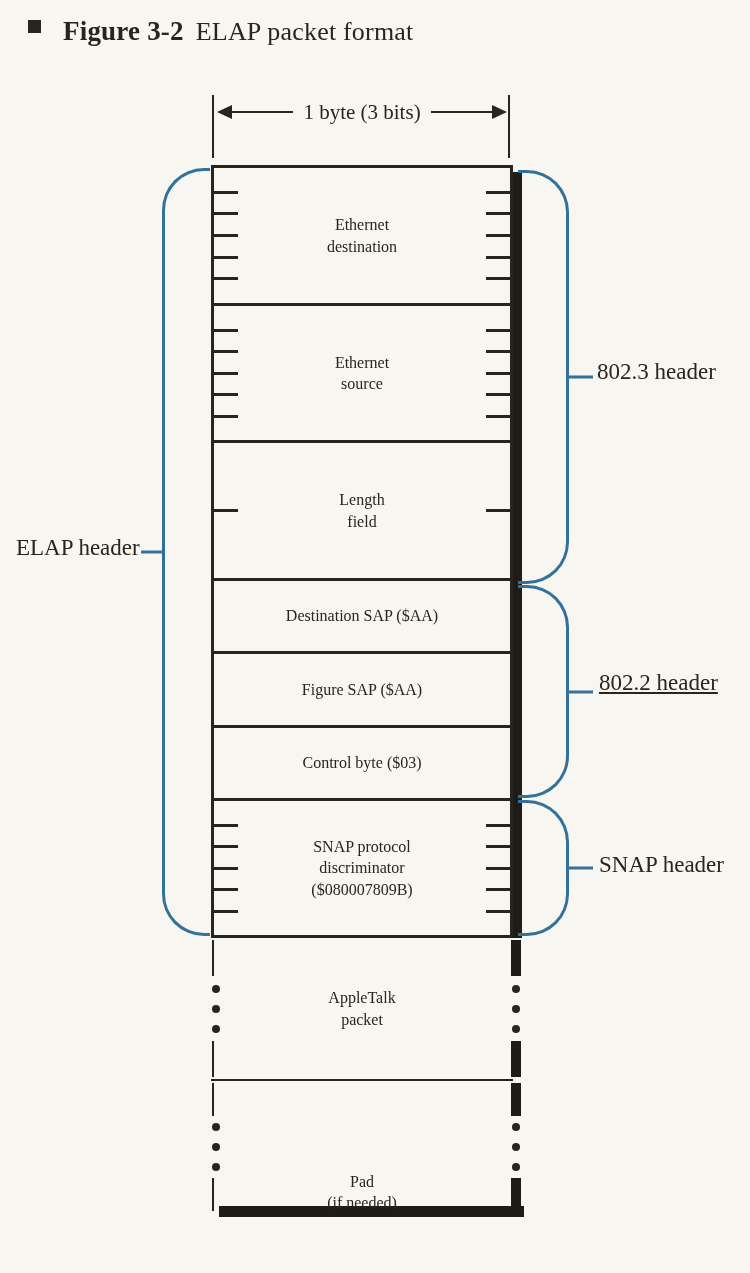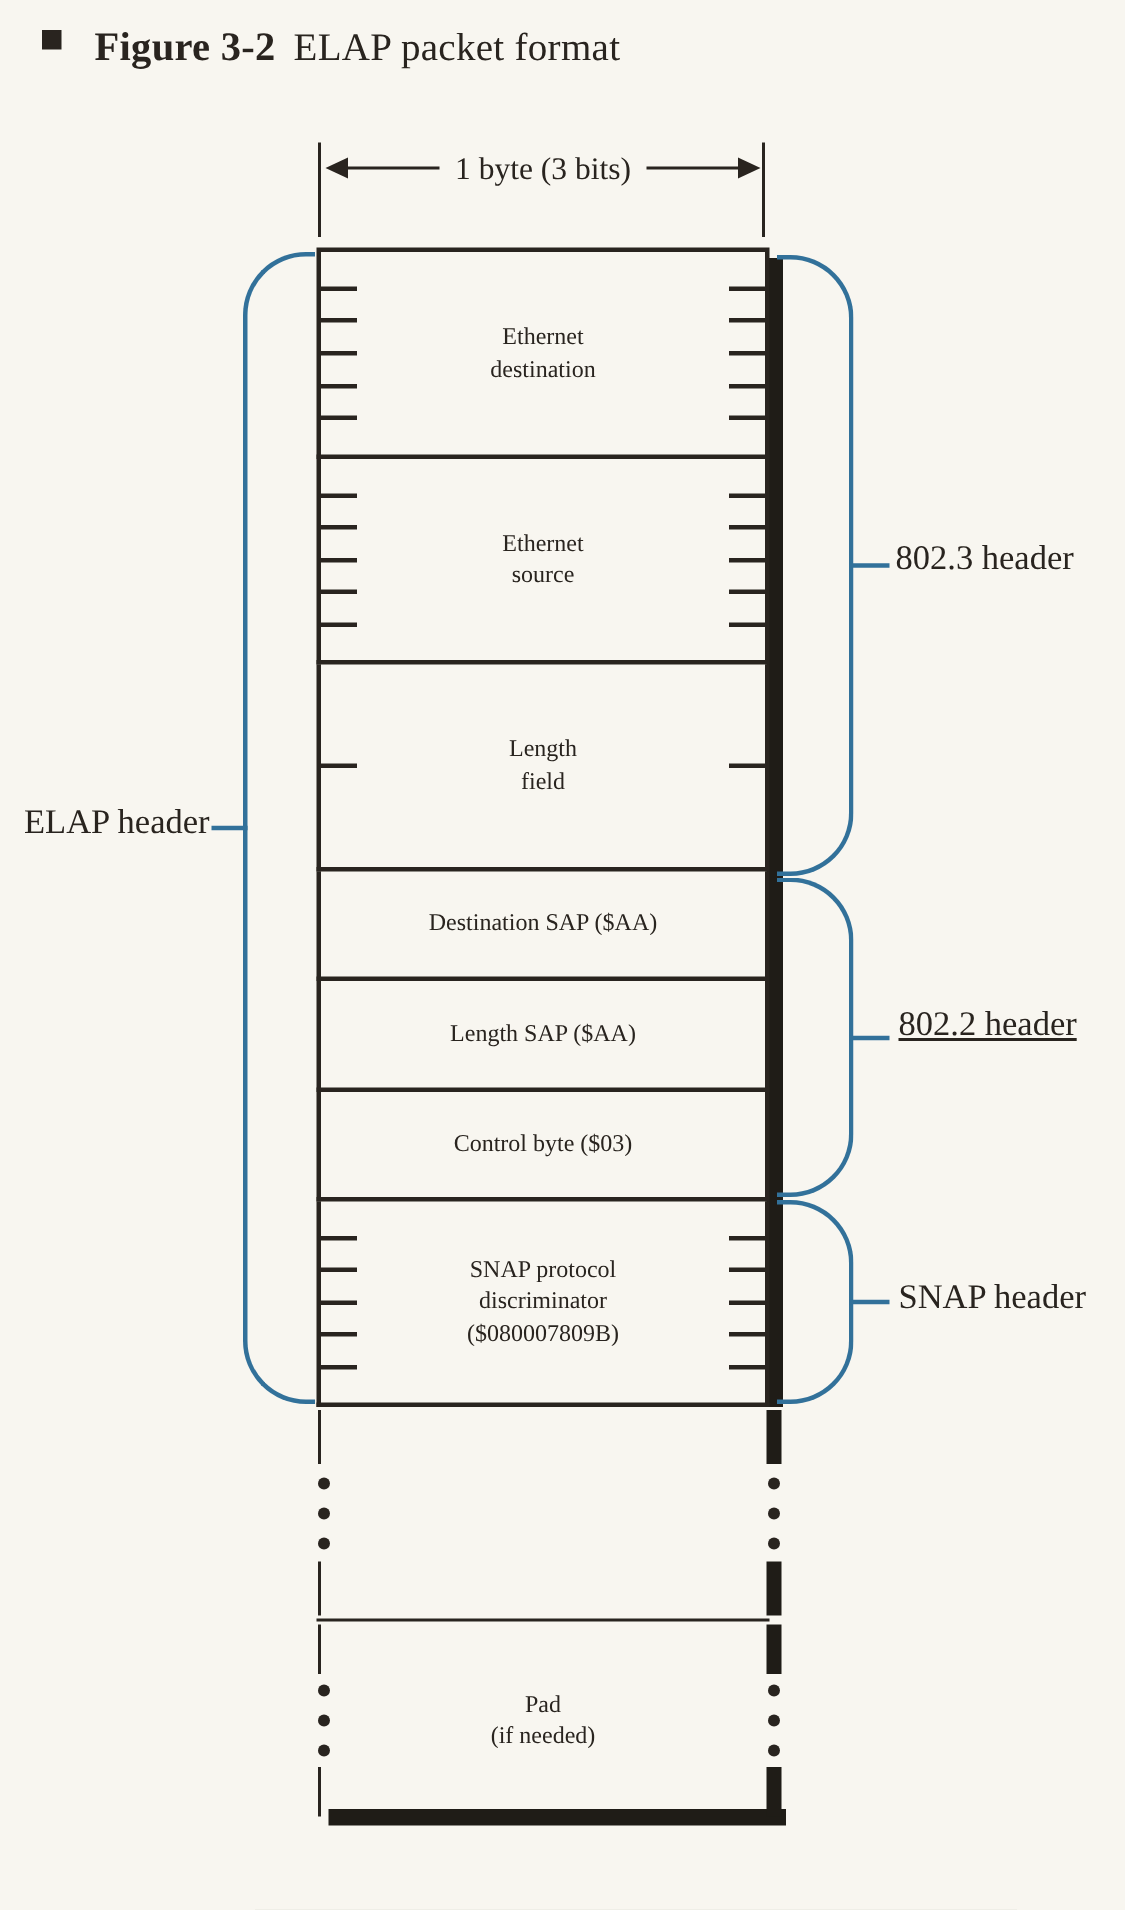--- a/index.html
+++ b/index.html
@@ -36,21 +36,21 @@
   
   .packet{position:absolute;left:211px;top:165px;width:302px;border-top:3px solid var(--line);}
   .row{position:relative;box-sizing:border-box;display:flex;align-items:center;justify-content:center;
        border-bottom:3px solid var(--line);}
   .row.solid{border-left:3px solid var(--line);border-right:3px solid var(--line);}
   .row .label{text-align:center;font-size:16px;line-height:1.32;}
   .row .label span{display:block;}
   .h138{height:138px;} .h137{height:137px;} .h73{height:73px;} .h74{height:74px;}
   .h143{height:143px;} .h132{height:132px;}
   .row.thin-sep{border-bottom:2px solid var(--line);}
-  .row.no-sep{border-bottom:none;}
+  .row.no-sep{border-bottom:none;align-items:flex-end;}
   
   .ticks{position:absolute;top:4px;bottom:4px;width:24px;display:flex;flex-direction:column;
          justify-content:space-evenly;}
   .ticks.left{left:0;} .ticks.right{right:0;align-items:flex-end;}
   .tick{width:24px;height:3px;background:var(--line);}
   
   .side{position:absolute;top:0;bottom:0;display:flex;flex-direction:column;
         justify-content:space-between;align-items:center;padding:2px 0;}
   .side.left{left:0;width:9px;align-items:flex-start;}
   .side.right{right:-8px;width:10px;}
@@ -165,21 +165,21 @@
     </div>
 
     <div class="row solid h73">
       <div class="label">
         <span>Destination SAP ($AA)</span>
       </div>
     </div>
 
     <div class="row solid h74">
       <div class="label">
-        <span>Length SAP ($AA)</span>
+        <span>Figure SAP ($AA)</span>
       </div>
     </div>
 
     <div class="row solid h73">
       <div class="label">
         <span>Control byte ($03)</span>
       </div>
     </div>
 
     <div class="row solid h137">
@@ -207,20 +207,24 @@
     <div class="row h143 thin-sep">
       <div class="side left">
         <span class="seg"></span>
         <span class="dotcol">
             <span class="dot"></span>
             <span class="dot"></span>
             <span class="dot"></span>
           </span>
         <span class="seg"></span>
       </div>
+      <div class="label">
+        <span>AppleTalk</span>
+        <span>packet</span>
+      </div>
       <div class="side right">
         <span class="seg"></span>
         <span class="dotcol">
             <span class="dot"></span>
             <span class="dot"></span>
             <span class="dot"></span>
           </span>
         <span class="seg"></span>
       </div>
     </div>

